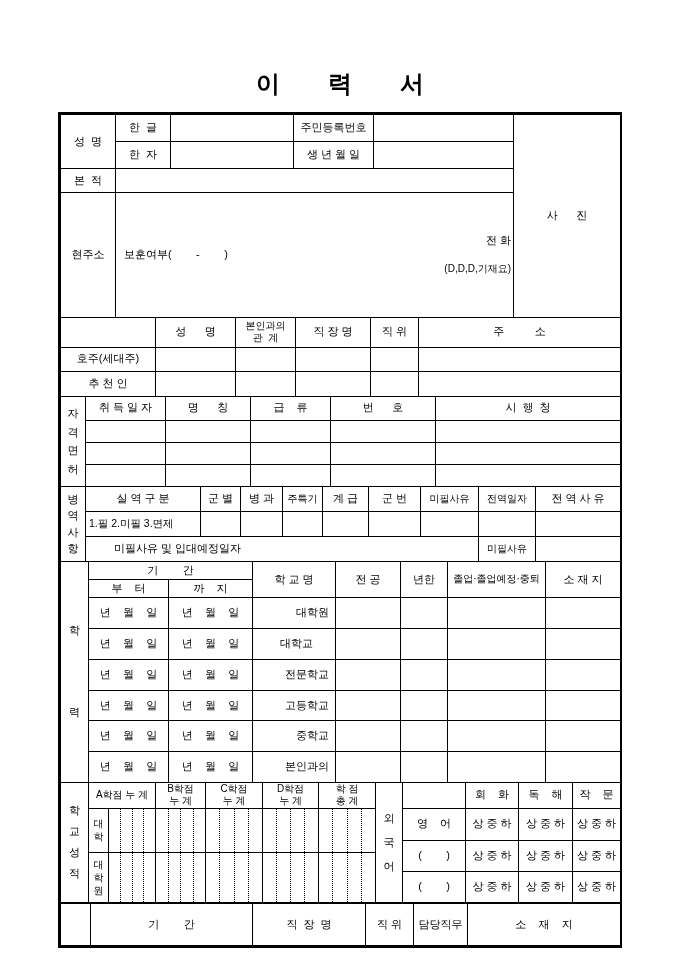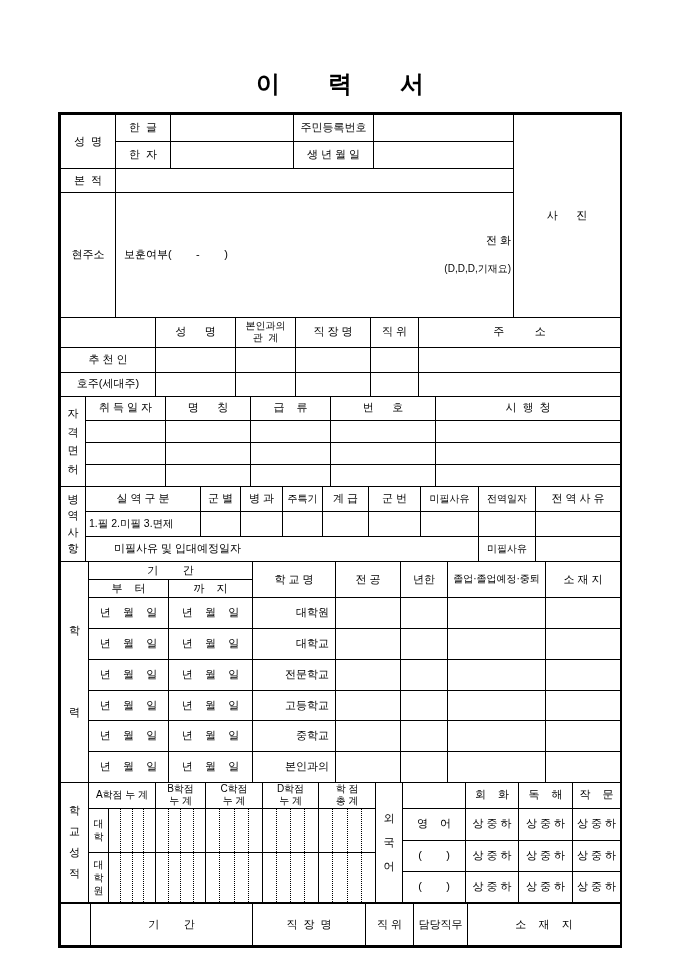--- a/index.html
+++ b/index.html
@@ -94,30 +94,30 @@
     <tbody>
         <tr style="height:30px">
       <td></td>
       <td>성      명</td>
       <td class="f10">본인과의
 관  계</td>
       <td>직 장 명</td>
       <td>직 위</td>
       <td>주          소</td>
     </tr>
-    <tr style="height:25px">
-      <td>추 천 인</td>
-      <td></td>
-      <td></td>
-      <td></td>
-      <td></td>
-      <td></td>
-    </tr>
     <tr style="height:24px">
       <td>호주(세대주)</td>
+      <td></td>
+      <td></td>
+      <td></td>
+      <td></td>
+      <td></td>
+    </tr>
+    <tr style="height:25px">
+      <td>추 천 인</td>
       <td></td>
       <td></td>
       <td></td>
       <td></td>
       <td></td>
     </tr>
   </tbody>
     </table>
 
   <table class="sec">
@@ -248,21 +248,21 @@
       <td>년    월    일</td>
       <td class="tr" style="padding-right:6px">대학원</td>
       <td></td>
       <td></td>
       <td></td>
       <td></td>
     </tr>
     <tr style="height:25px">
       <td>년    월    일</td>
       <td>년    월    일</td>
-      <td class="tr" style="padding-right:6px">대학교</td>
+      <td class="tr" style="padding-right:22px">대학교</td>
       <td></td>
       <td></td>
       <td></td>
       <td></td>
     </tr>
     <tr style="height:25px">
       <td>년    월    일</td>
       <td>년    월    일</td>
       <td class="tr" style="padding-right:6px">전문학교</td>
       <td></td>

